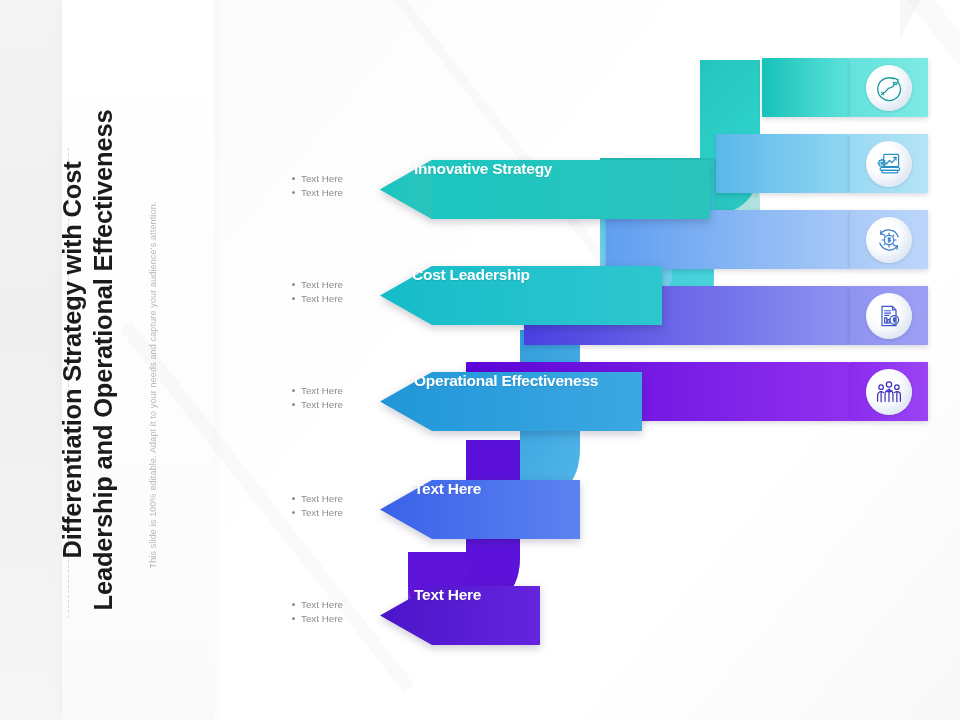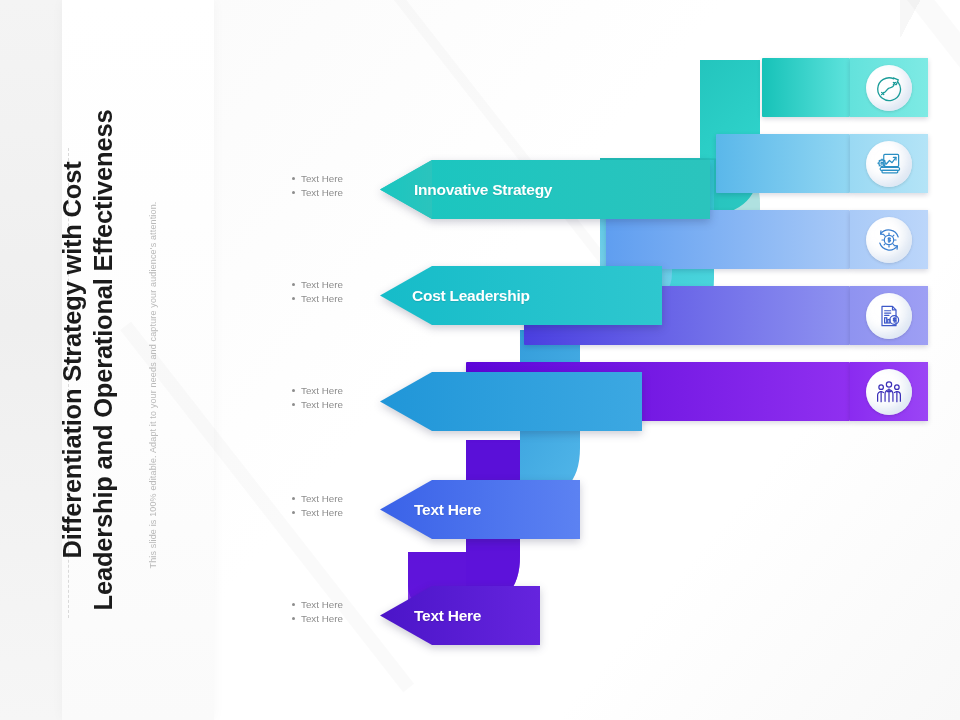--- a/index.html
+++ b/index.html
@@ -84,21 +84,21 @@
     position:relative;overflow:hidden;
   }
   .icon-badge svg{display:block;}
 
   
   .ribbons{position:absolute;left:0;top:0;width:960px;height:720px;}
 
   
   .arrow{
     position:absolute;height:59px;
-    display:flex;align-items:center;
+    display:flex;align-items:flex-start;
     filter:drop-shadow(0 3px 4px rgba(20,20,60,0.22));
   }
   .arrow-svg{position:absolute;left:0;top:0;}
   .arrow-label{
     position:relative;color:#ffffff;font-weight:bold;
     font-size:15.5px;letter-spacing:-0.25px;white-space:nowrap;
     text-shadow:0 1px 1px rgba(0,0,0,0.10);
   }
 
   
@@ -314,20 +314,21 @@
     <div class="arrow" style="left:380px;top:372px;width:262px;">
       <svg class="arrow-svg" width="262" height="59" viewBox="0 0 262 59" preserveAspectRatio="none">
         <defs>
             <linearGradient id="ag3" x1="0" y1="0" x2="1" y2="0">
           <stop offset="0%" stop-color="#2096d8"></stop>
               <stop offset="100%" stop-color="#3ca8e2"></stop>
         </linearGradient>
           </defs>
         <path d="M52,0 H262 V59 H52 L0,29.5 Z" fill="url(#ag3)"></path>
       </svg>
+      <span class="arrow-label" style="margin-left:34px;">Operational Effectiveness</span>
     </div>
 
     <div class="arrow" style="left:380px;top:480px;width:200px;">
       <svg class="arrow-svg" width="200" height="59" viewBox="0 0 200 59" preserveAspectRatio="none">
         <defs>
             <linearGradient id="ag4" x1="0" y1="0" x2="1" y2="0">
           <stop offset="0%" stop-color="#3a62e8"></stop>
               <stop offset="100%" stop-color="#5c82f2"></stop>
         </linearGradient>
           </defs>

